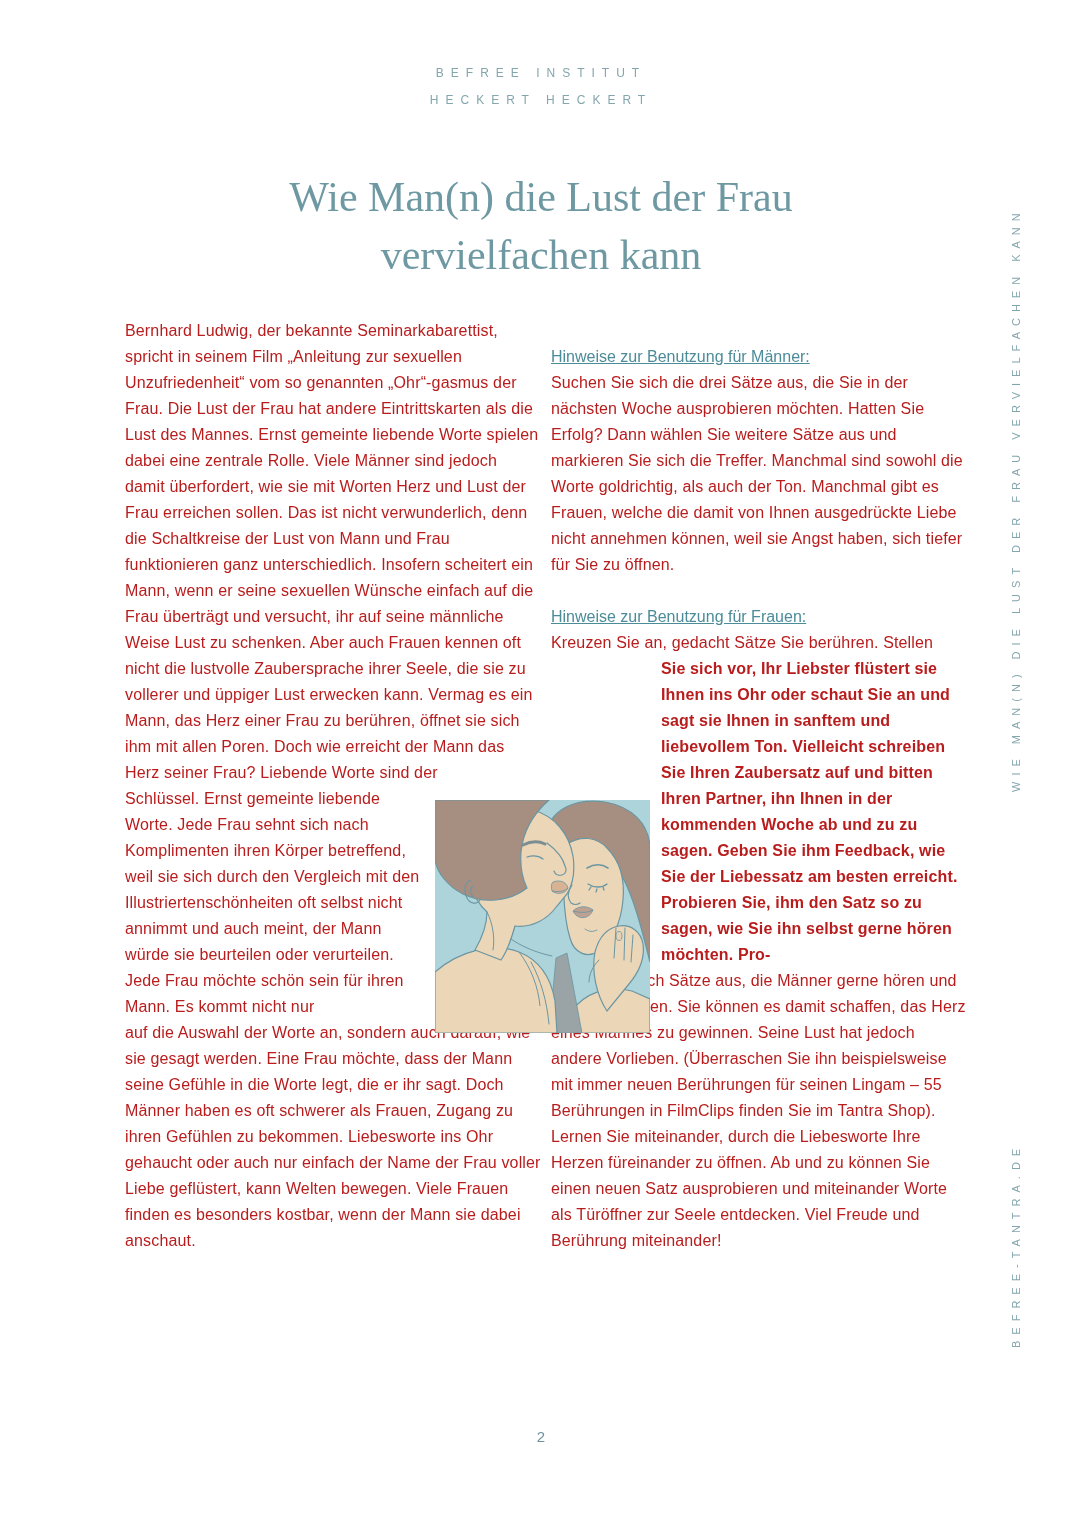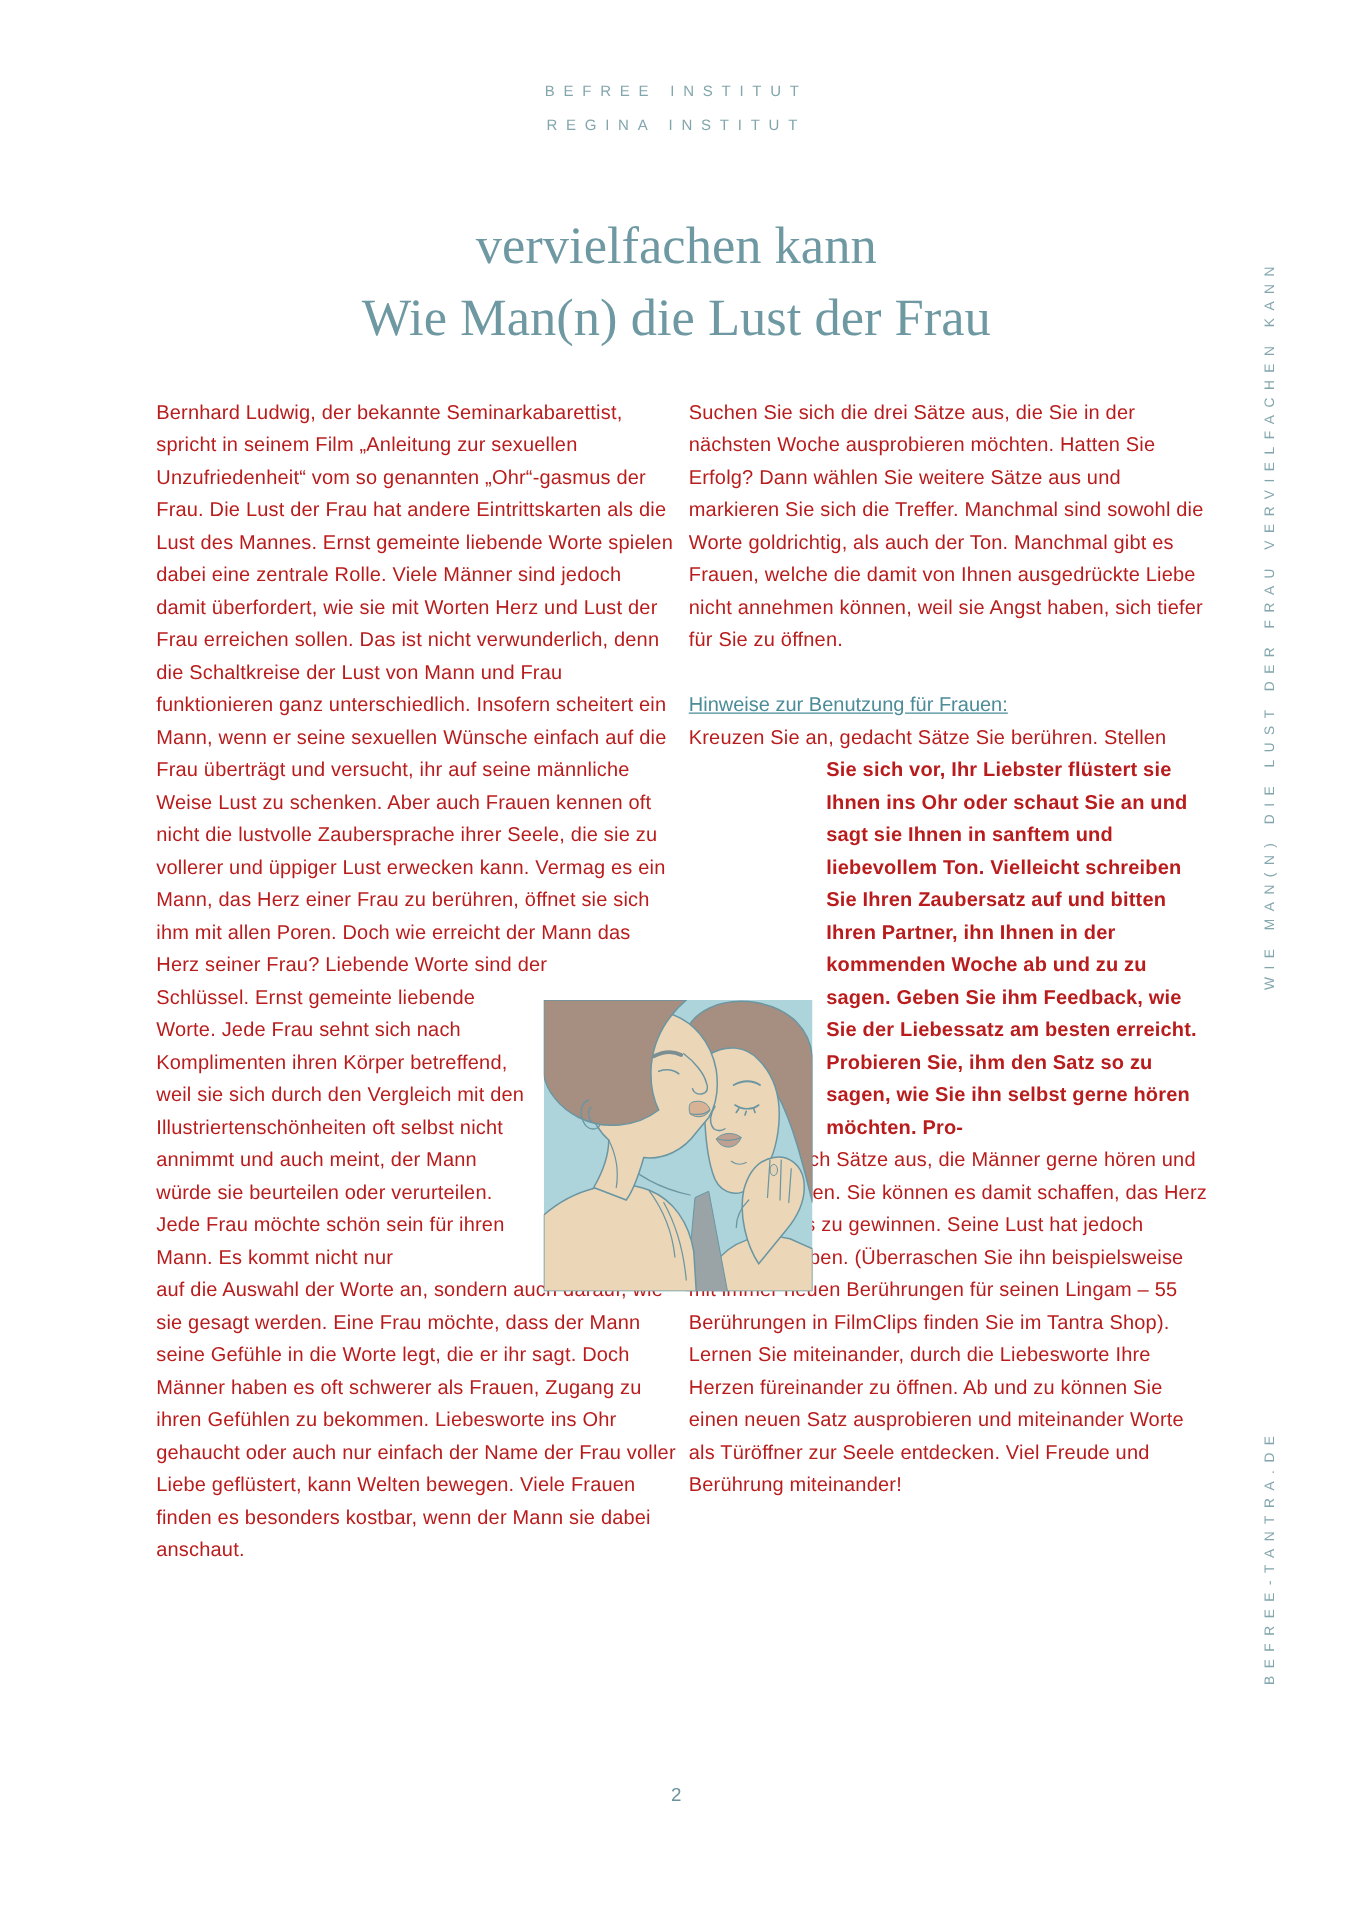--- a/index.html
+++ b/index.html
@@ -33,35 +33,36 @@
   .page-number{position:absolute;top:1428px;left:0;width:100%;text-align:center;
                color:#6e93a0;font-size:15px;}
 </style>
 </head>
 <body>
 
 <div class="page">
 
   <div class="header">
     <div>BEFREE INSTITUT</div>
-    <div>REGINA INSTITUT</div>
+    <div>HECKERT HECKERT</div>
   </div>
 
   <div class="title">
+    <div>Wie Man(n) die Lust der Frau</div>
     <div>vervielfachen kann</div>
-    <div>Wie Man(n) die Lust der Frau</div>
   </div>
 
   <div class="col col-left">
     <p>Bernhard Ludwig, der bekannte Seminarkabarettist, spricht in seinem Film „Anleitung zur sexuellen Unzufriedenheit“ vom so genannten „Ohr“-gasmus der Frau. Die Lust der Frau hat andere Eintrittskarten als die Lust des Mannes. Ernst gemeinte liebende Worte spielen dabei eine zentrale Rolle. Viele Männer sind jedoch damit überfordert, wie sie mit Worten Herz und Lust der Frau erreichen sollen. Das ist nicht verwunderlich, denn die Schaltkreise der Lust von Mann und Frau funktionieren ganz unterschiedlich. Insofern scheitert ein Mann, wenn er seine sexuellen Wünsche einfach auf die Frau überträgt und versucht, ihr auf seine männliche Weise Lust zu schenken. Aber auch Frauen kennen oft nicht die lustvolle Zaubersprache ihrer Seele, die sie zu vollerer und üppiger Lust erwecken kann. Vermag es ein Mann, das Herz einer Frau zu berühren, öffnet sie sich ihm mit allen Poren. Doch wie erreicht der Mann das Herz seiner Frau? Liebende Worte sind der</p>
     <p class="narrow">Schlüssel. Ernst gemeinte liebende Worte. Jede Frau sehnt sich nach Komplimenten ihren Körper betreffend, weil sie sich durch den Vergleich mit den Illustriertenschönheiten oft selbst nicht annimmt und auch meint, der Mann würde sie beurteilen oder verurteilen. Jede Frau möchte schön sein für ihren Mann. Es kommt nicht nur</p>
     <p>auf die Auswahl der Worte an, sondern auch darauf, wie sie gesagt werden. Eine Frau möchte, dass der Mann seine Gefühle in die Worte legt, die er ihr sagt. Doch Männer haben es oft schwerer als Frauen, Zugang zu ihren Gefühlen zu bekommen. Liebesworte ins Ohr gehaucht oder auch nur einfach der Name der Frau voller Liebe geflüstert, kann Welten bewegen. Viele Frauen finden es besonders kostbar, wenn der Mann sie dabei anschaut.</p>
   </div>
 
   <div class="col col-right">
+    <span class="link-heading">Hinweise zur Benutzung für Männer:</span>
     <p>Suchen Sie sich die drei Sätze aus, die Sie in der nächsten Woche ausprobieren möchten. Hatten Sie Erfolg? Dann wählen Sie weitere Sätze aus und markieren Sie sich die Treffer. Manchmal sind sowohl die Worte goldrichtig, als auch der Ton. Manchmal gibt es Frauen, welche die damit von Ihnen ausgedrückte Liebe nicht annehmen können, weil sie Angst haben, sich tiefer für Sie zu öffnen.</p>
     <span class="link-heading">Hinweise zur Benutzung für Frauen:</span>
     <p>Kreuzen Sie an, gedacht Sätze Sie berühren. Stellen</p>
     <p class="indent">Sie sich vor, Ihr Liebster flüstert sie Ihnen ins Ohr oder schaut Sie an und sagt sie Ihnen in sanftem und liebevollem Ton. Vielleicht schreiben Sie Ihren Zaubersatz auf und bitten Ihren Partner, ihn Ihnen in der kommenden Woche ab und zu zu sagen. Geben Sie ihm Feedback, wie Sie der Liebessatz am besten erreicht. Probieren Sie, ihm den Satz so zu sagen, wie Sie ihn selbst gerne hören möchten. Pro-</p>
     <p>bieren Sie auch Sätze aus, die Männer gerne hören und die sie berühren. Sie können es damit schaffen, das Herz eines Mannes zu gewinnen. Seine Lust hat jedoch andere Vorlieben. (Überraschen Sie ihn beispielsweise mit immer neuen Berührungen für seinen Lingam – 55 Berührungen in FilmClips finden Sie im Tantra Shop).</p>
     <p>Lernen Sie miteinander, durch die Liebesworte Ihre Herzen füreinander zu öffnen. Ab und zu können Sie einen neuen Satz ausprobieren und miteinander Worte als Türöffner zur Seele entdecken. Viel Freude und Berührung miteinander!</p>
   </div>
 
   <div class="illustration">
     <svg width="215" height="233" viewBox="0 0 215 233" xmlns="http://www.w3.org/2000/svg">

